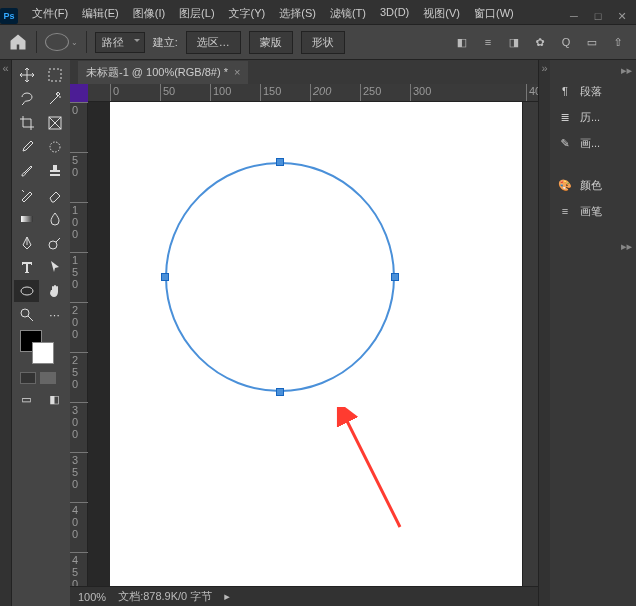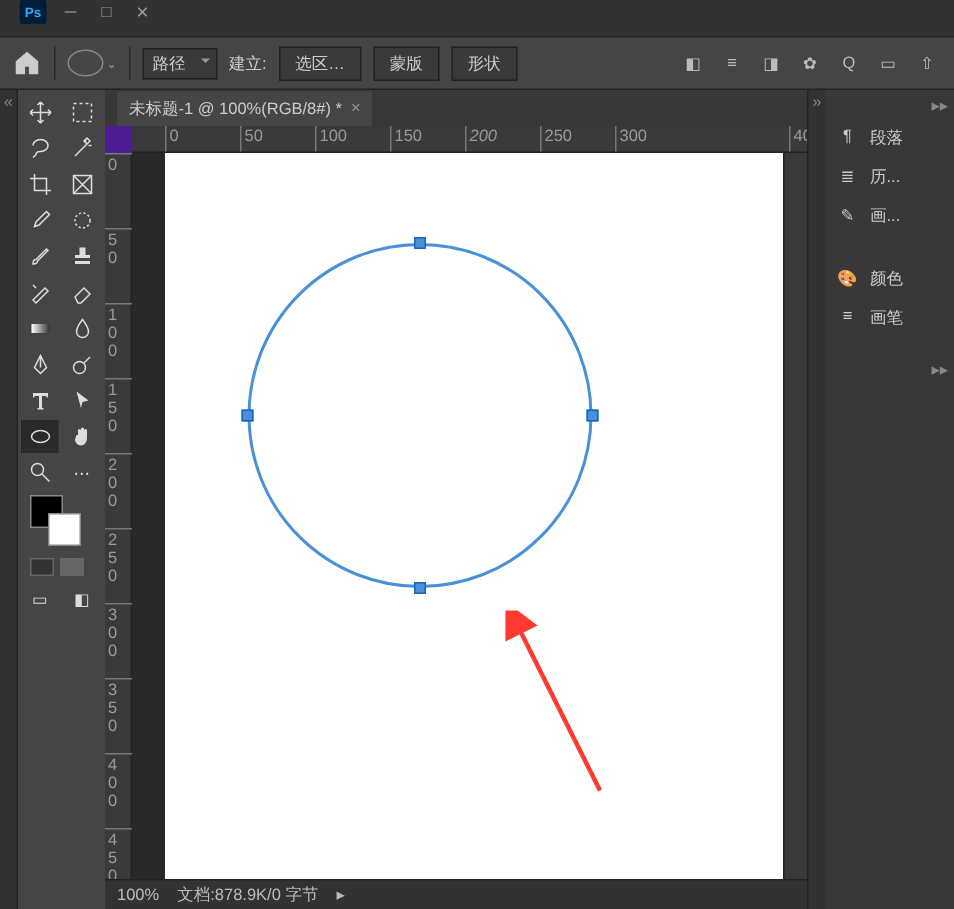--- a/index.html
+++ b/index.html
@@ -1,17 +1,17 @@
 <!DOCTYPE html>
 <html><head>
 <meta charset="utf-8">
 <style>
 *{margin:0;padding:0;box-sizing:border-box;font-family:"Microsoft YaHei",sans-serif;font-size:11px;user-select:none}
 body{width:636px;height:606px;background:#323232;color:#ccc;overflow:hidden;position:relative}
-.titlebar{height:24px;background:#323232;display:flex;align-items:flex-start;padding:0 13px}
+.titlebar{height:24px;background:#323232;display:flex;align-items:flex-end;padding:0 0}
 .ps-logo{width:18px;height:16px;background:#001e36;color:#31a8ff;font-weight:bold;font-size:9px;display:flex;align-items:center;justify-content:center;border-radius:2px;margin-right:8px}
 .menu{display:flex;gap:2px;flex:1}
 .menu-item{padding:3px 6px;cursor:pointer}
 .winbtns{display:flex;gap:8px;margin-right:6px}
 .winbtn{width:16px;height:16px;display:flex;align-items:center;justify-content:center;cursor:pointer;color:#999}
 .opts{height:36px;background:#454545;border-top:1px solid #222;border-bottom:1px solid #222;display:flex;align-items:center;padding:0 8px;gap:8px}
 .home-ico{width:20px;height:20px;display:flex;align-items:center;justify-content:center;cursor:pointer}
 .opts-sep{width:1px;height:22px;background:#2a2a2a}
 .ellipse-ico{width:24px;height:18px;border:1px solid #888;border-radius:50%;position:relative}
 .dd-ar{font-size:8px;color:#999}
@@ -56,20 +56,32 @@
 .panel-hdr{height:14px;display:flex;justify-content:flex-end;padding-right:4px;color:#888;cursor:pointer}
 .p-item{display:flex;align-items:center;gap:6px;padding:5px 6px;cursor:pointer}
 .p-ico{width:18px;height:16px;display:flex;align-items:center;justify-content:center;color:#ccc}
 .p-sep{height:16px}
 </style>
 </head>
 <body>
 
 <div class="titlebar">
   <div class="ps-logo">Ps</div>
+  <div class="menu">
+    <div class="menu-item">文件(F)</div>
+    <div class="menu-item">编辑(E)</div>
+    <div class="menu-item">图像(I)</div>
+    <div class="menu-item">图层(L)</div>
+    <div class="menu-item">文字(Y)</div>
+    <div class="menu-item">选择(S)</div>
+    <div class="menu-item">滤镜(T)</div>
+    <div class="menu-item">3D(D)</div>
+    <div class="menu-item">视图(V)</div>
+    <div class="menu-item">窗口(W)</div>
+  </div>
   <div class="winbtns">
     <div class="winbtn">─</div>
     <div class="winbtn">□</div>
     <div class="winbtn">✕</div>
   </div>
 </div>
 
 <div class="opts">
   <div class="home-ico">
       <svg viewBox="0 0 16 16" fill="#ccc">

